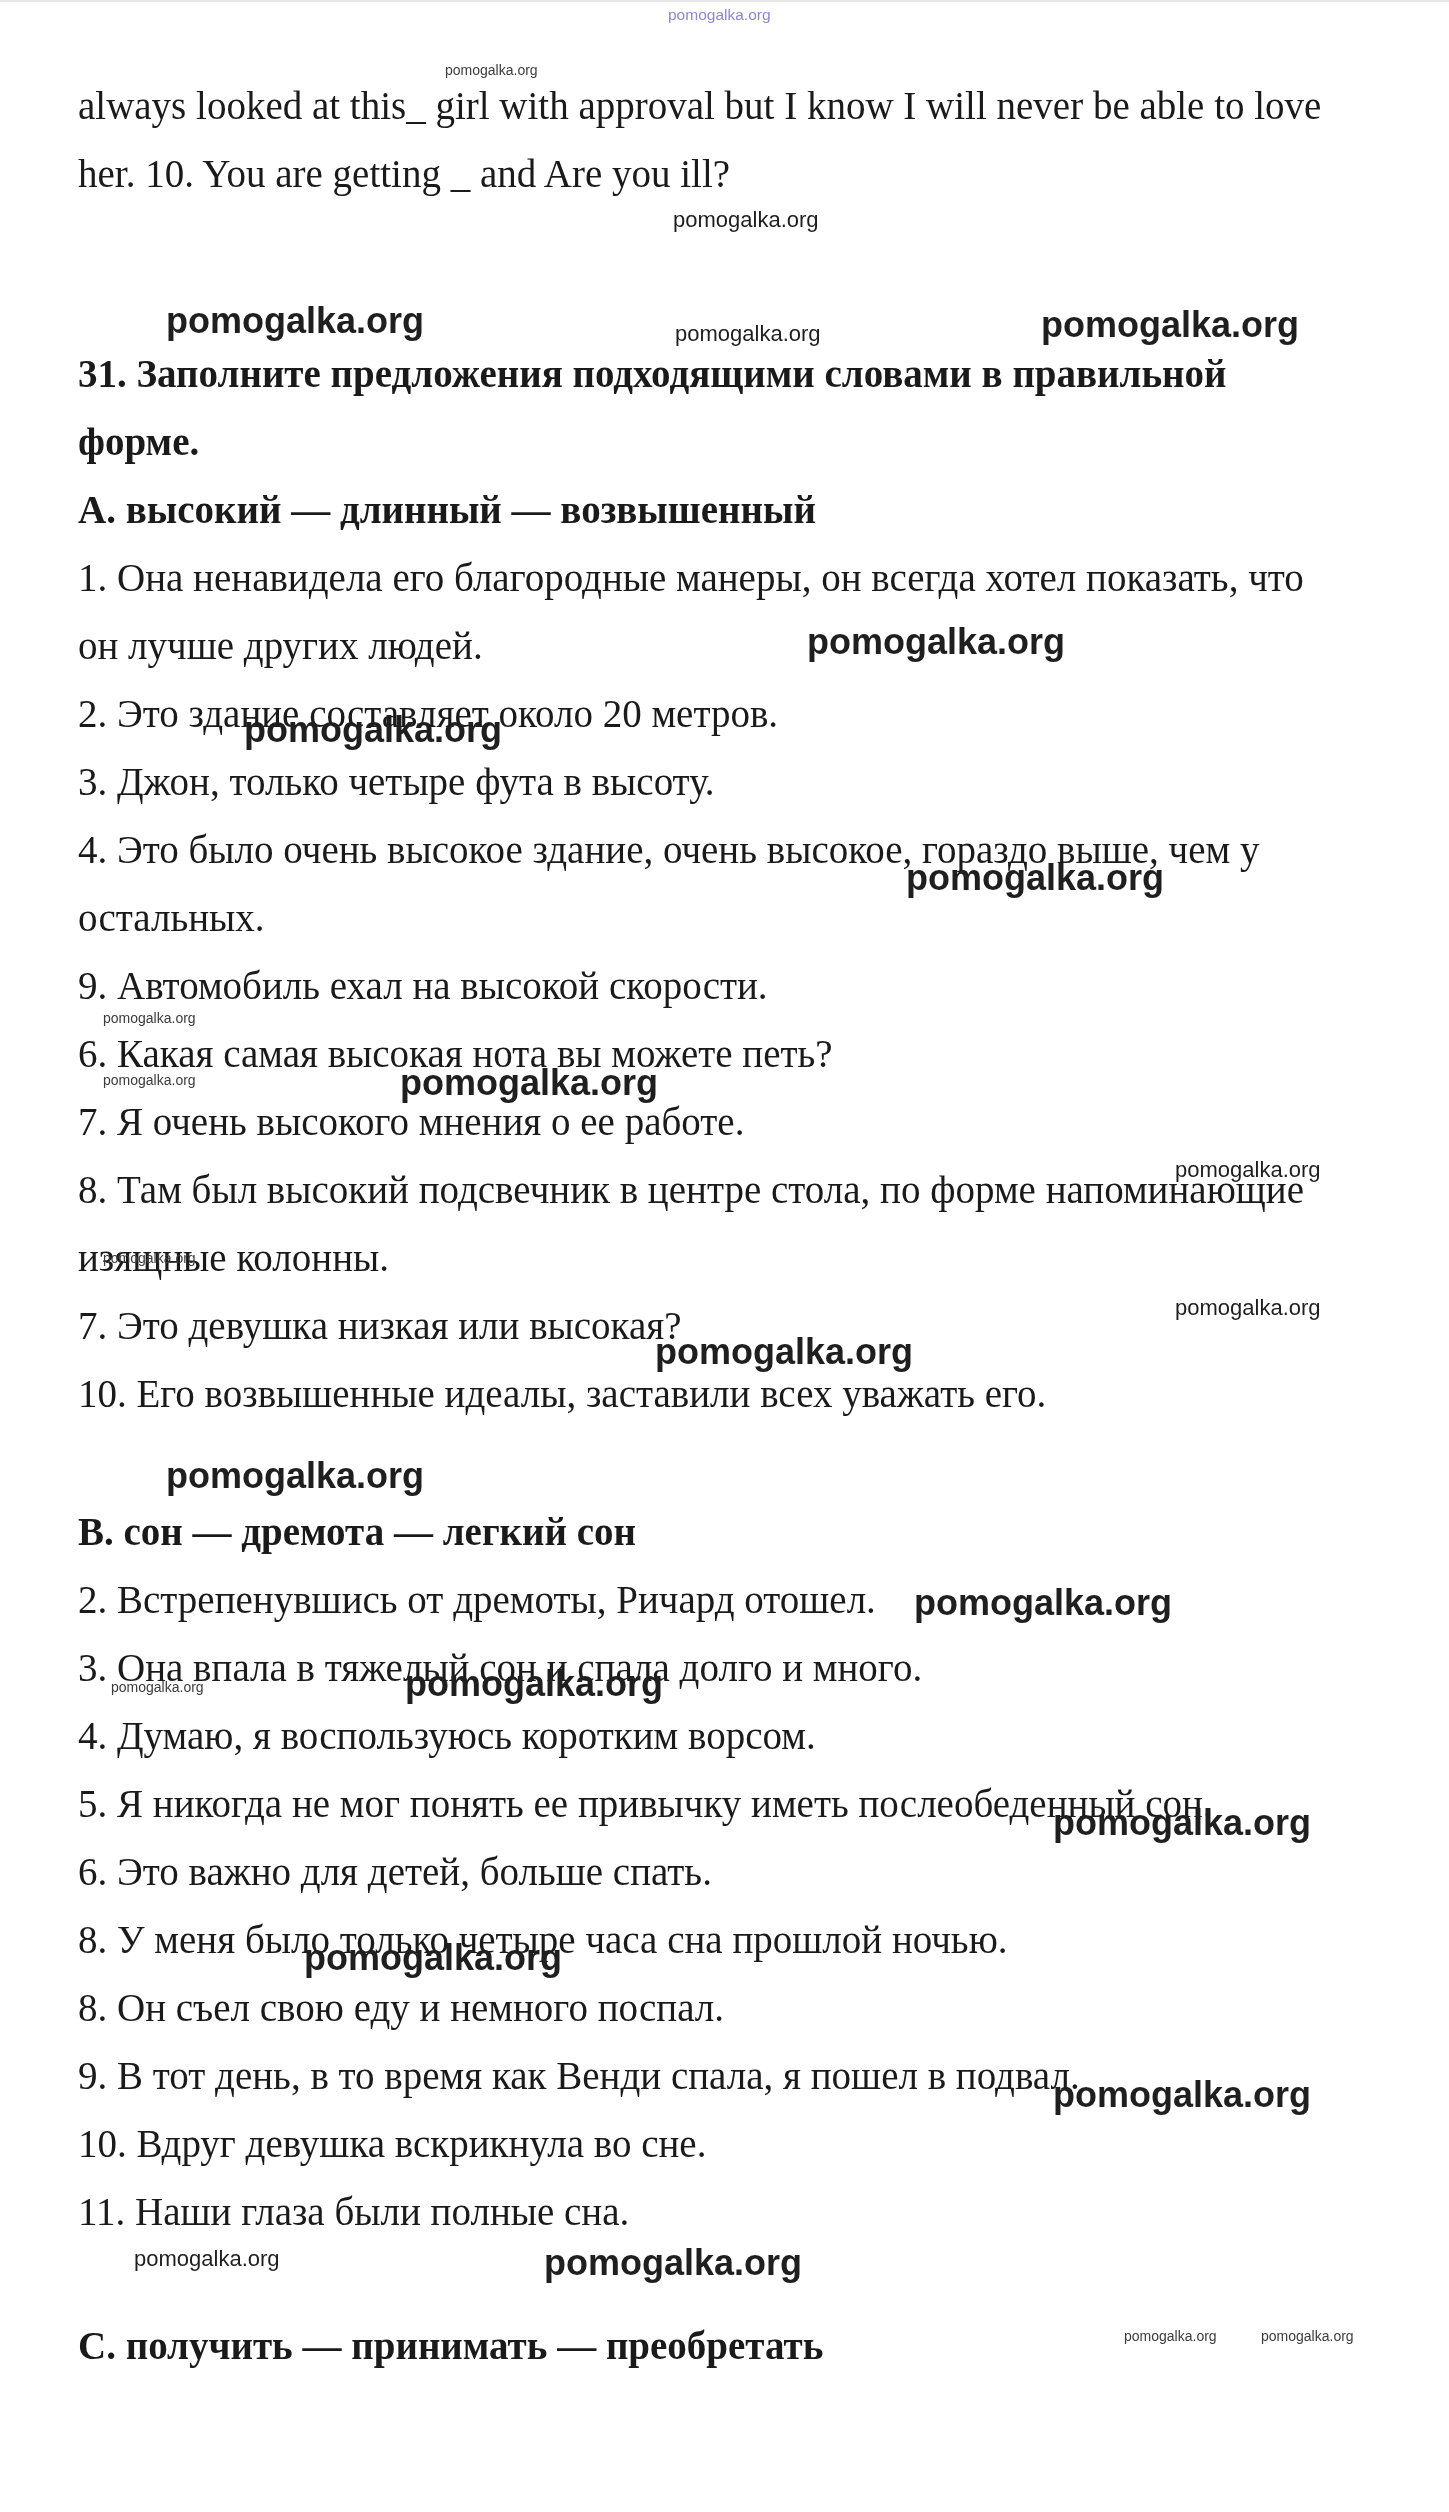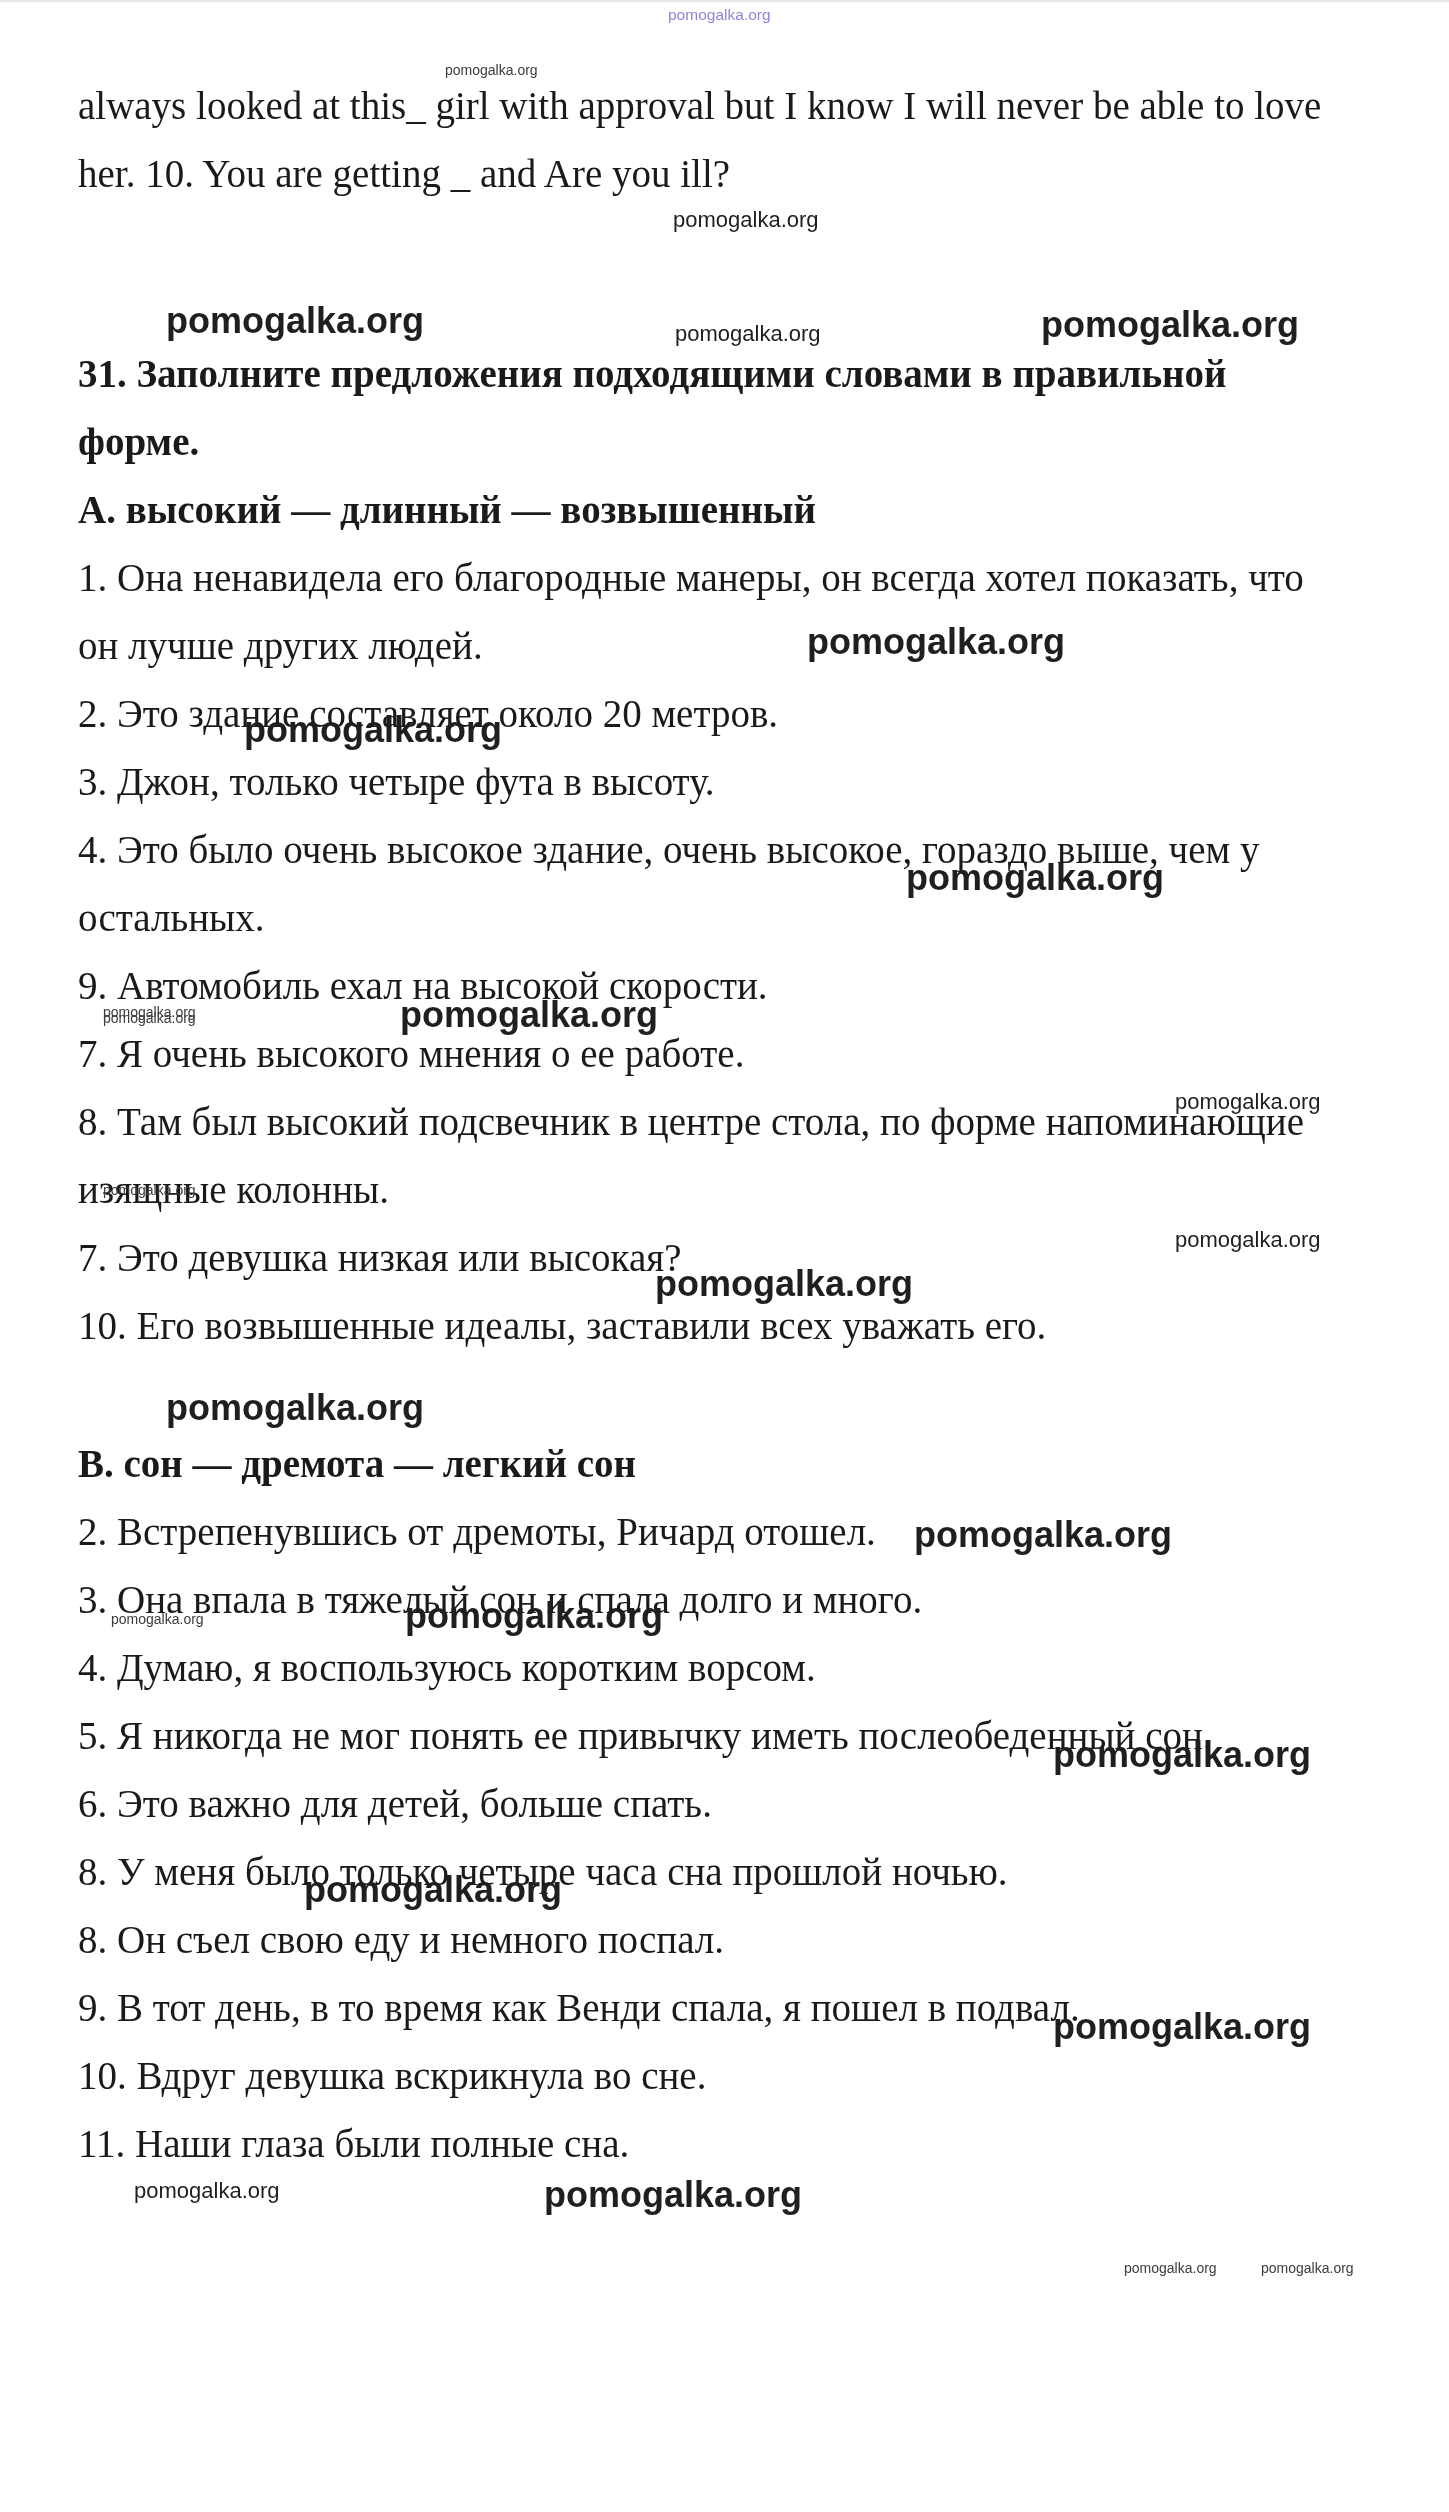--- a/index.html
+++ b/index.html
@@ -80,20 +80,23 @@
     </p>
     <p class="item">
       <span>4. Это было очень высокое здание, очень высокое, гораздо выше, чем у остальных.</span>
       <span class="wm wm-lg" style="left:828px; top:44px">pomogalka.org</span>
     </p>
     <p class="item">
       <span>9. Автомобиль ехал на высокой скорости.</span>
       <span class="wm wm-xs" style="left:25px; top:59px">pomogalka.org</span>
     </p>
     <p class="item">
+      <span>6. Какая самая высокая нота вы можете петь?</span>
+    </p>
+    <p class="item">
       <span>7. Я очень высокого мнения о ее работе.</span>
       <span class="wm wm-xs" style="left:25px; top:-15.5px">pomogalka.org</span>
       <span class="wm wm-lg" style="left:322px; top:-23px">pomogalka.org</span>
       <span class="wm wm-md" style="left:1097px; top:71px">pomogalka.org</span>
     </p>
     <p class="item">
       <span>8. Там был высокий подсвечник в центре стола, по форме напоминающие изящные колонны.</span>
       <span class="wm wm-xs" style="left:25px; top:95px">pomogalka.org</span>
       <span class="wm wm-md" style="left:1097px; top:141px">pomogalka.org</span>
     </p>
@@ -145,19 +148,20 @@
       <span>10. Вдруг девушка вскрикнула во сне.</span>
       <span class="wm wm-lg" style="left:975px; top:-33px">pomogalka.org</span>
     </p>
     <p class="item">
       <span>11. Наши глаза были полные сна.</span>
       <span class="wm wm-md" style="left:56px; top:70px">pomogalka.org</span>
       <span class="wm wm-lg" style="left:466px; top:67px">pomogalka.org</span>
     </p>
 
     <h3 class="h-c">
+      <span>С. получить — принимать — преобретать</span>
       <span class="wm wm-xs" style="left:1046px; top:17px">pomogalka.org</span>
       <span class="wm wm-xs" style="left:1183px; top:17px">pomogalka.org</span>
     </h3>
 
   </div>
 </div>
 
 
 </body></html>

